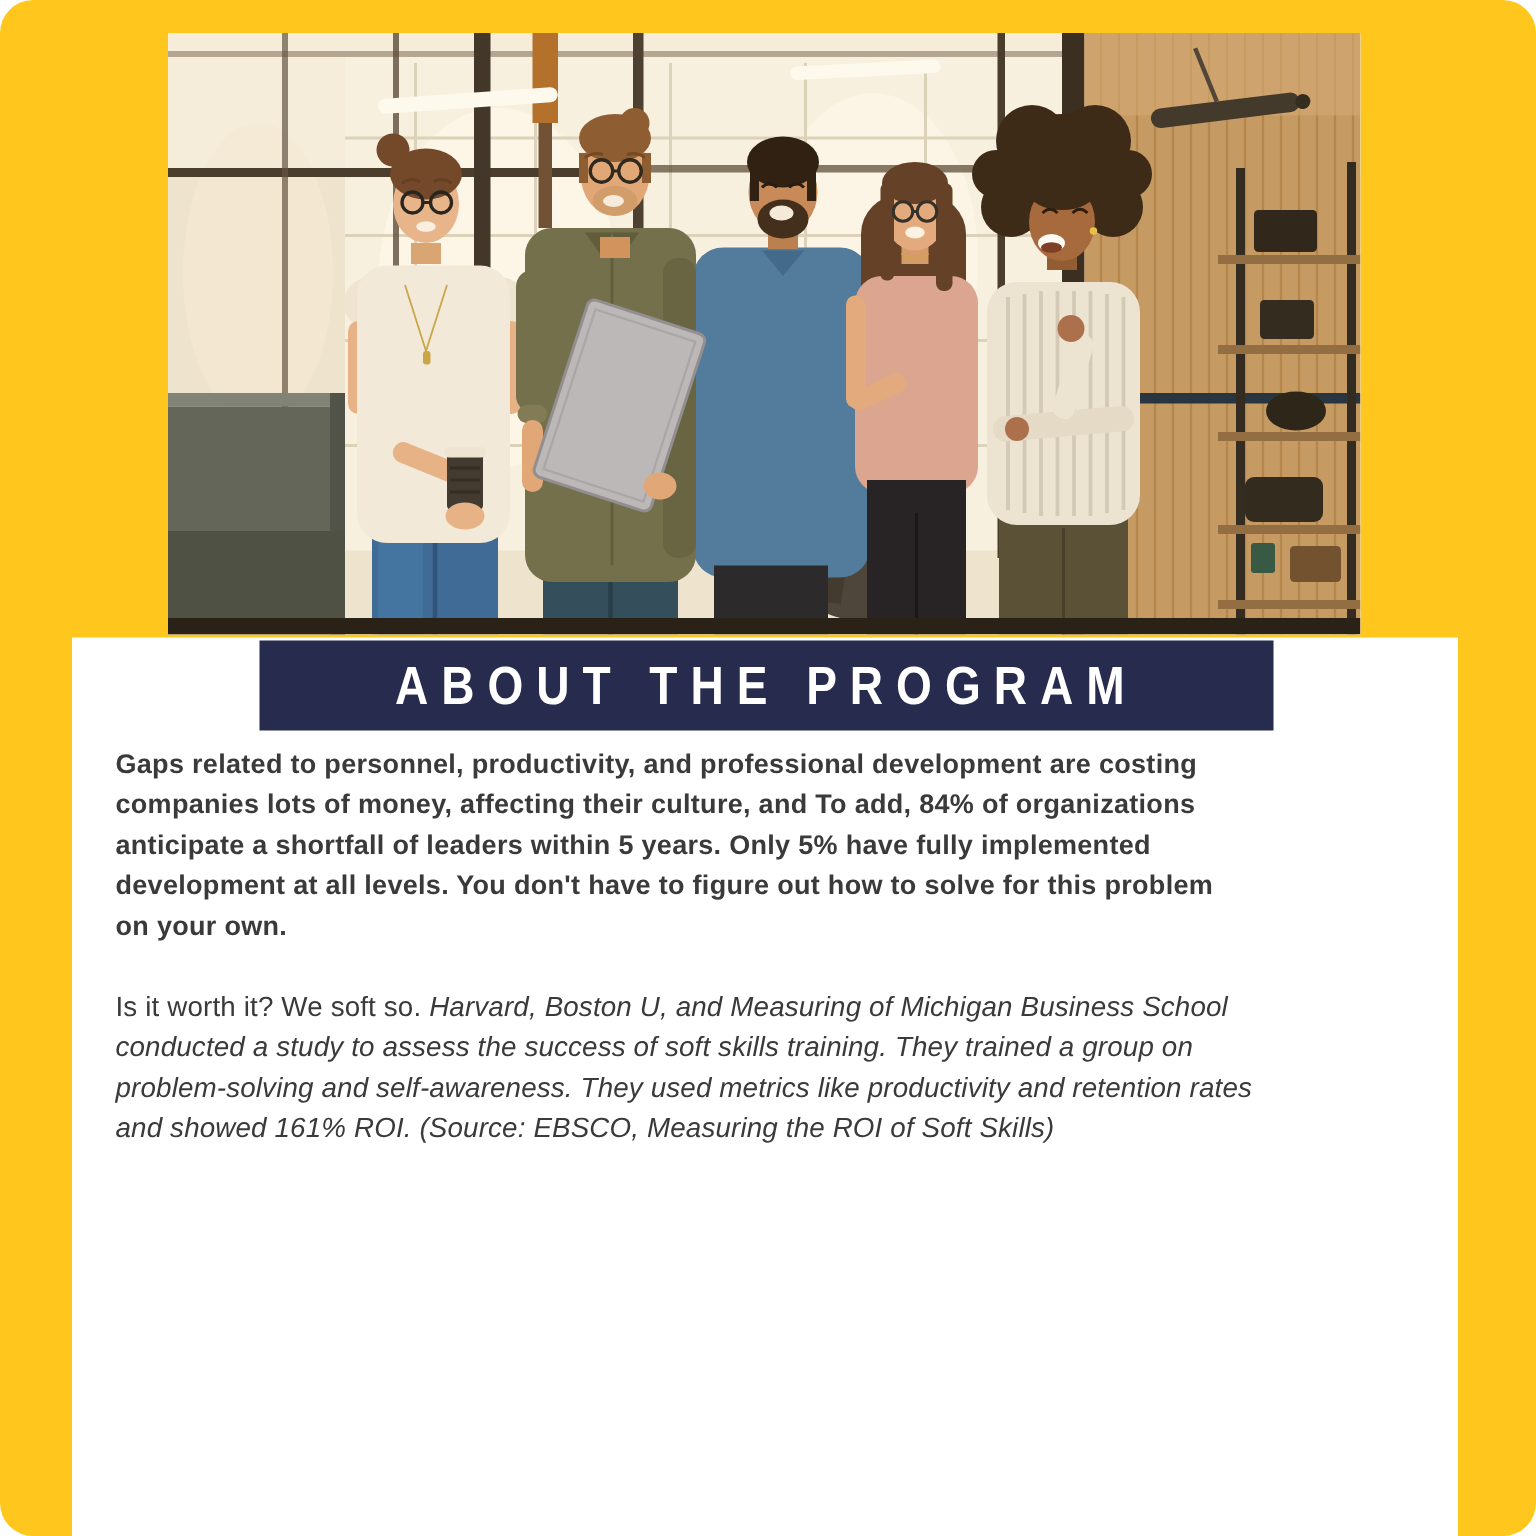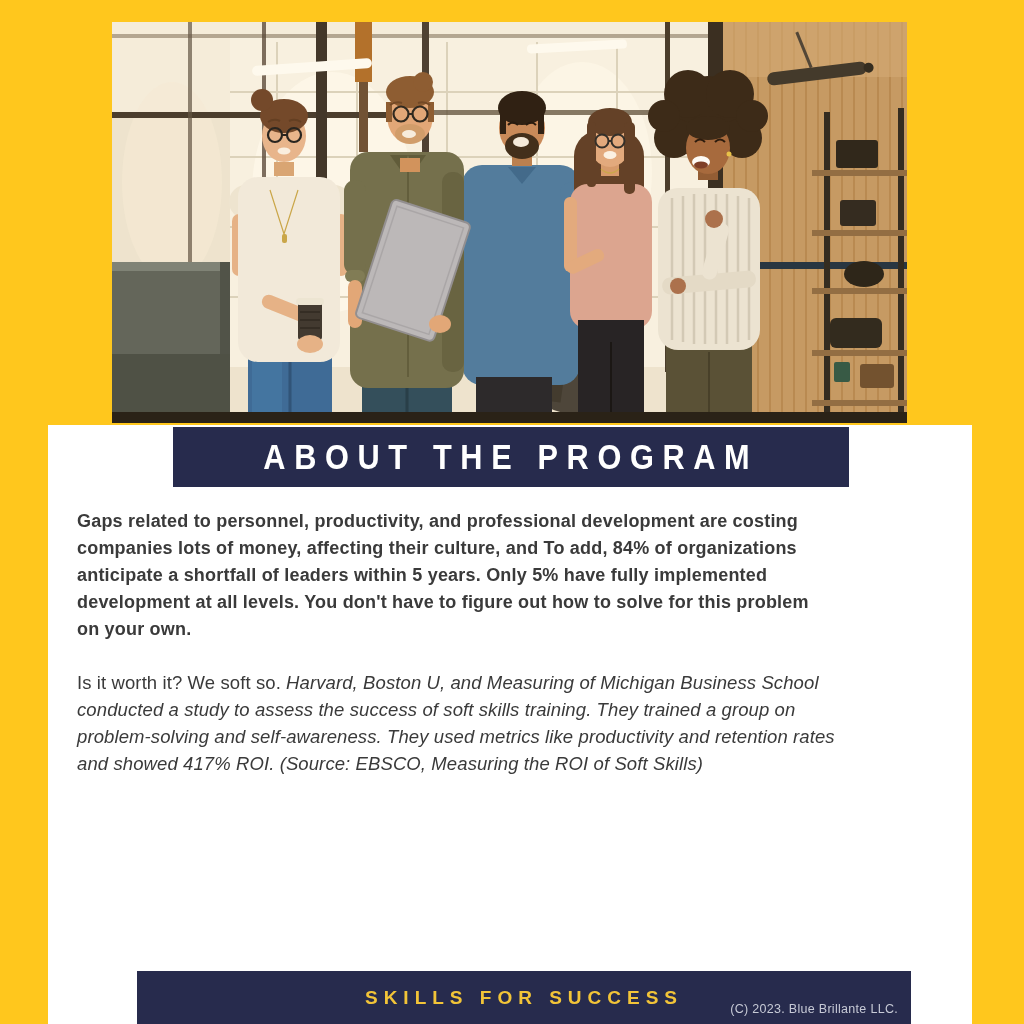--- a/index.html
+++ b/index.html
@@ -1,26 +1,26 @@
 <!DOCTYPE html>
 <html><head>
 <meta charset="utf-8">
 <style>
   html,body{margin:0;padding:0;}
   body{width:1024px;height:1024px;overflow:hidden;font-family:"Liberation Sans",sans-serif;}
-  .canvas{position:absolute;top:0;left:0;width:1024px;height:1024px;background:#ffc71d;}
+  .canvas{position:absolute;top:0;left:0;width:1024px;height:1024px;background:#ffc71d;border-radius:22px;}
   .photo{position:absolute;left:112px;top:22px;width:795px;height:401px;overflow:hidden;background:#efe7d6;}
   .photo svg{display:block;}
   .panel{position:absolute;left:48px;top:425px;width:924px;height:599px;background:#ffffff;}
   .title-banner{position:absolute;left:125px;top:2px;width:676px;height:60px;background:#272b4d;
     display:flex;align-items:center;justify-content:center;}
   .title-banner span{color:#ffffff;font-size:32px;font-weight:800;letter-spacing:9px;
     transform:scale(0.96,1.12);white-space:nowrap;}
   .body-text{position:absolute;left:29px;top:71px;width:897px;color:#3a3a3a;}
-  .para{white-space:pre-line;margin:12px 0 26px 0;font-size:18px;line-height:27px;font-weight:600;letter-spacing:.2px;}
+  .para{white-space:pre-line;margin:0 0 26px 0;font-size:18px;line-height:27px;font-weight:600;letter-spacing:.2px;}
   .para-roi{font-weight:400;font-size:18.5px;letter-spacing:.1px;margin-bottom:0;}
   .para-roi .italic{font-style:italic;}
   .roi-rest{font-style:italic;white-space:pre-line;font-size:18.5px;line-height:27px;font-weight:400;letter-spacing:.1px;}
   .footer-banner{position:absolute;left:137px;top:971px;width:774px;height:53px;background:#272b4d;
     display:flex;align-items:center;justify-content:center;}
   .footer-brand{color:#f2c438;font-size:19px;font-weight:800;letter-spacing:6px;white-space:nowrap;}
   .copyright{position:absolute;right:13px;bottom:8px;color:#c7cad6;font-size:12.5px;font-weight:400;letter-spacing:.3px;}
 </style>
 </head>
 <body>
@@ -207,22 +207,18 @@
     </div>
     <div class="body-text">
       <p class="para">Gaps related to personnel, productivity, and professional development are costing
 companies lots of money, affecting their culture, and To add, 84% of organizations
 anticipate a shortfall of leaders within 5 years. Only 5% have fully implemented
 development at all levels. You don't have to figure out how to solve for this problem
 on your own.</p>
       <p class="para para-roi"><span>Is it worth it? We soft so. </span><span class="italic">Harvard, Boston U, and Measuring of Michigan Business School</span></p>
       <div class="roi-rest">conducted a study to assess the success of soft skills training. They trained a group on
 problem-solving and self-awareness. They used metrics like productivity and retention rates
-and showed 417% ROI. (Source: EBSCO, Measuring the ROI of Soft Skills)</div>
+and showed 161% ROI. (Source: EBSCO, Measuring the ROI of Soft Skills)</div>
     </div>
   </div>
 
-  <div class="footer-banner">
-    <span class="footer-brand">SKILLS FOR SUCCESS</span>
-    <span class="copyright">(C) 2023. Blue Brillante LLC.</span>
-  </div>
 
 </div>
 
 </body></html>

